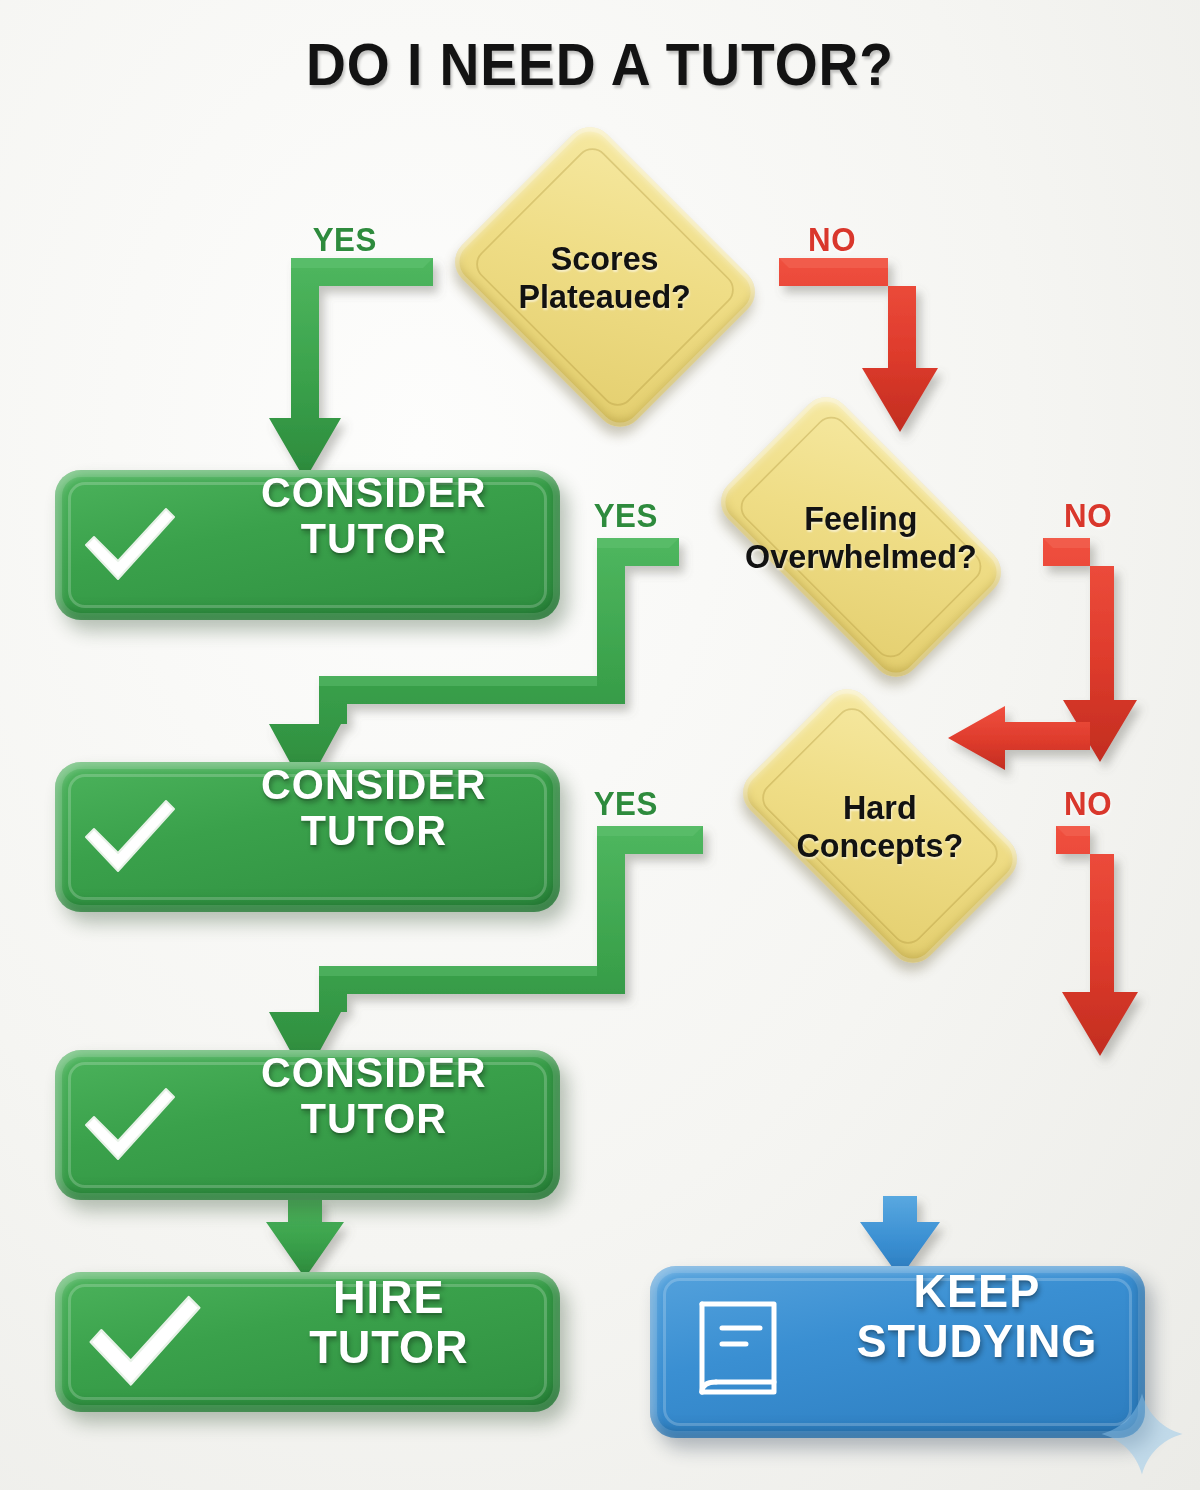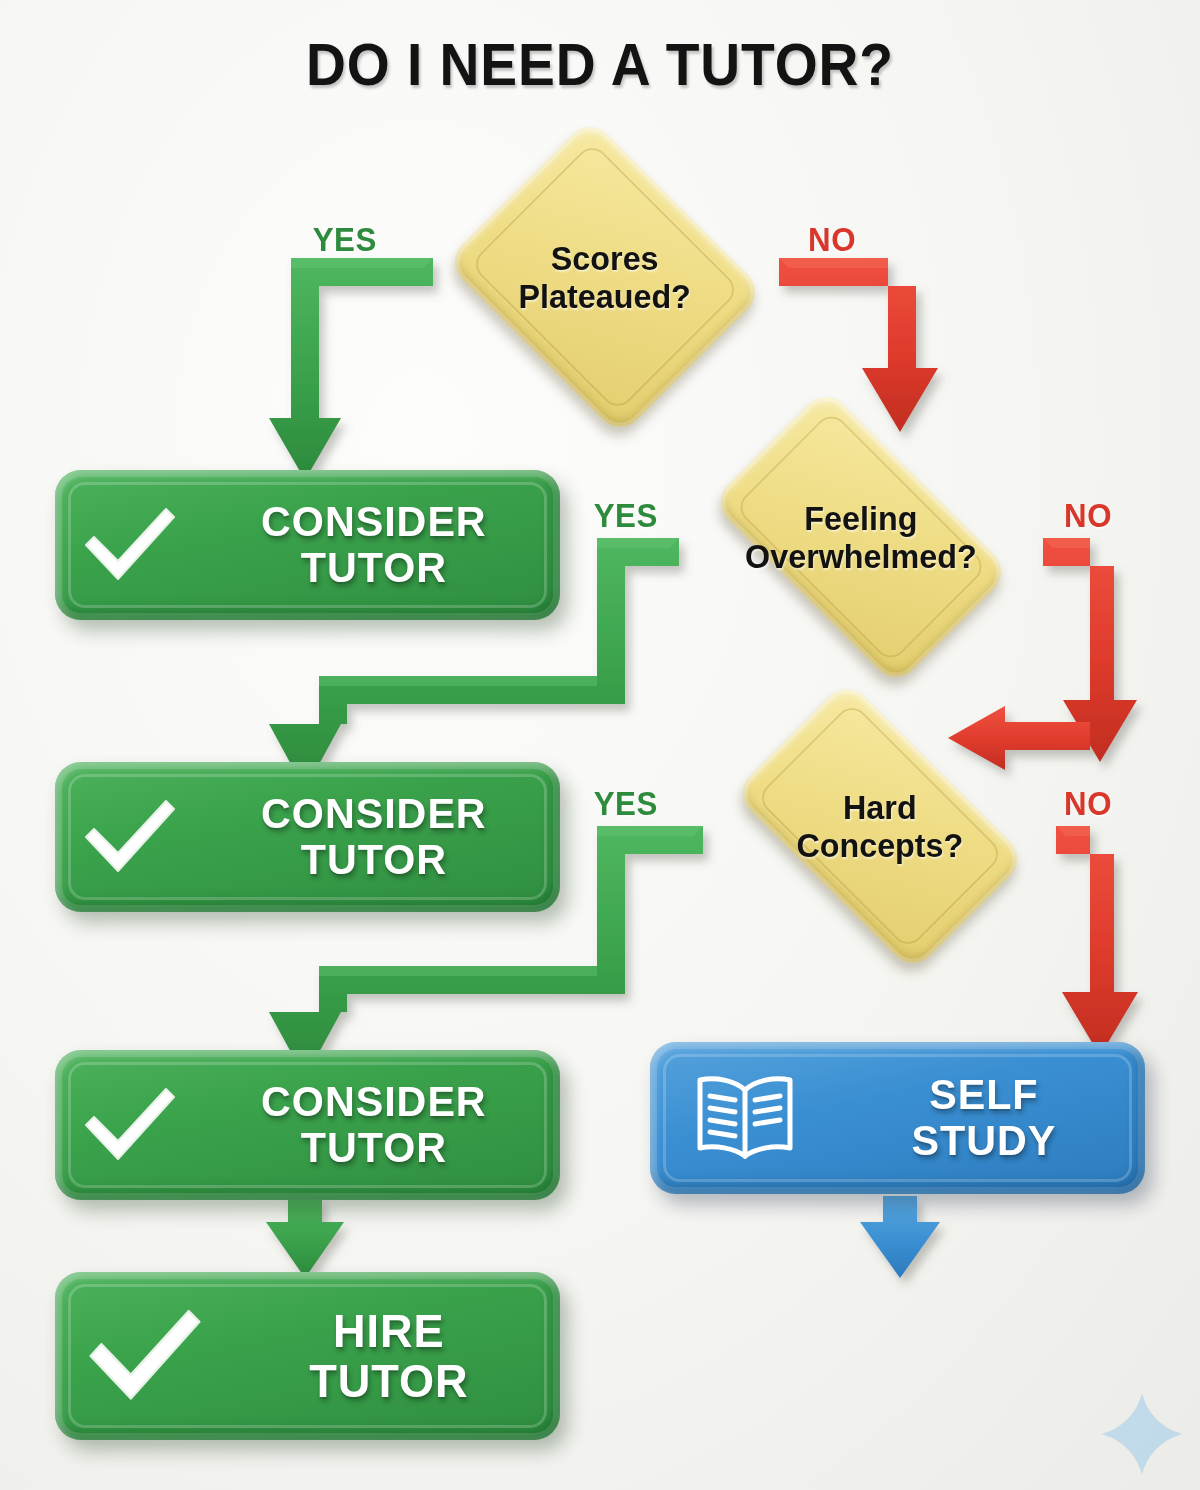--- a/index.html
+++ b/index.html
@@ -82,21 +82,20 @@
     color: #121212;
     text-shadow: 1px 2px 2px rgba(255,255,255,0.55);
     white-space: pre-line;
     transform: scaleX(0.95);
   }
 
   
   .nodebox {
     position: absolute;
     display: flex;
-    align-items: center;
     border-radius: 26px;
     overflow: visible;
   }
   .nodebox .face {
     position: absolute;
     left: 0; top: 0; right: 0; bottom: 0;
     border-radius: 26px;
   }
   .green .face {
     background: linear-gradient(168deg, #4cb35c 0%, #3aa14b 40%, #2f8e40 100%);
@@ -300,50 +299,50 @@
     <div class="rim"></div>
     <div class="bxicon" style="width:150px;">
       <svg width="104" height="88" viewBox="0 0 104 88">
         <path d="M8 44 L16 36 L40 60 L88 8 L96 16 L40 78 Z" fill="#ffffff" stroke="#e8f2e8" stroke-width="2" stroke-linejoin="round"></path>
       </svg>
     </div>
     <div class="bxlabel">CONSIDER
 TUTOR</div>
   </div>
 
-  <div class="nodebox green" style="left:55px; top:1272px; width:505px; height:168px;">
+  <div class="nodebox green" style="left:55px; top:1272px; width:505px; height:140px;">
     <div class="face"></div>
     <div class="rim"></div>
     <div class="bxicon" style="width:180px;">
       <svg width="126" height="104" viewBox="0 0 104 88">
         <path d="M6 44 L15 34 L40 60 L89 6 L98 15 L40 80 Z" fill="#ffffff" stroke="#e8f2e8" stroke-width="2" stroke-linejoin="round"></path>
       </svg>
     </div>
     <div class="bxlabel" style="font-size:47px;">HIRE
 TUTOR</div>
   </div>
 
-  <div class="nodebox blue" style="left:650px; top:1042px; width:495px; height:152px;">
-    <div class="face"></div>
-    <div class="rim"></div>
-    <div class="bxicon" style="width:190px;">
-      <svg width="118" height="96" viewBox="0 0 118 96">
+
+  <div class="nodebox blue" style="left:650px; top:1266px; width:495px; height:172px;">
+    <div class="face"></div>
+    <div class="rim"></div>
+    <div class="bxicon" style="width:176px;">
+      <svg width="104" height="112" viewBox="0 0 104 112">
         <g fill="none" stroke="#ffffff" stroke-width="5" stroke-linejoin="round" stroke-linecap="round">
-          <path d="M59 20 C48 10, 30 7, 14 10 L14 78 C30 75, 48 78, 59 86"></path>
-          <path d="M59 20 C70 10, 88 7, 104 10 L104 78 C88 75, 70 78, 59 86"></path>
-          <path d="M59 20 L59 86"></path>
-          <path d="M24 26 L49 30 M24 38 L49 42 M24 50 L49 54 M24 62 L49 66"></path>
-          <path d="M69 30 L94 26 M69 42 L94 38 M69 54 L94 50"></path>
+          <path d="M16 8 L16 96"></path>
+          <path d="M16 8 L88 8 L88 86 L30 86"></path>
+          <path d="M16 96 L88 96 L88 86"></path>
+          <path d="M16 96 C16 88, 22 86, 30 86"></path>
+          <path d="M36 32 L74 32 M36 48 L60 48"></path>
         </g>
       </svg>
     </div>
-    <div class="bxlabel">SELF
-STUDY</div>
-  </div>
-
+    <div class="bxlabel" style="font-size:47px;">KEEP
+STUDYING</div>
+  </div>
 
   <svg class="watermark" viewBox="0 0 100 100">
     <g fill="#8fc4ea" opacity="0.85">
       <path d="M50 6 C56 28, 72 44, 94 50 C72 56, 56 72, 50 94 C44 72, 28 56, 6 50 C28 44, 44 28, 50 6 Z"></path>
     </g>
   </svg>
 
 </div>
 
 </body></html>

